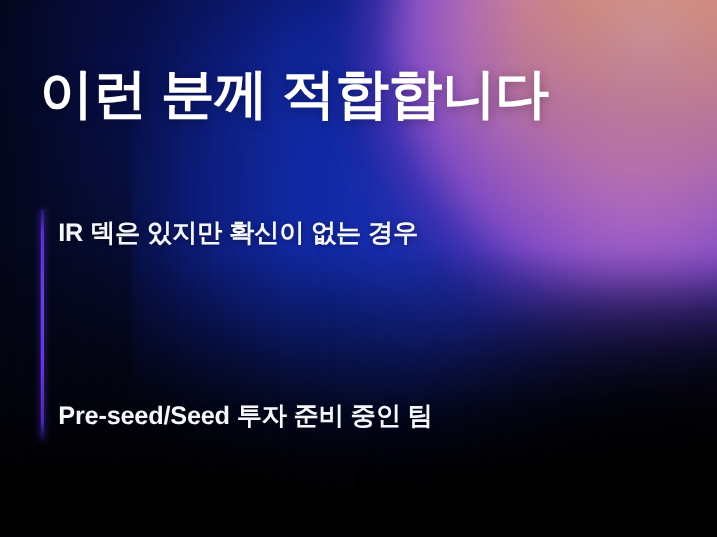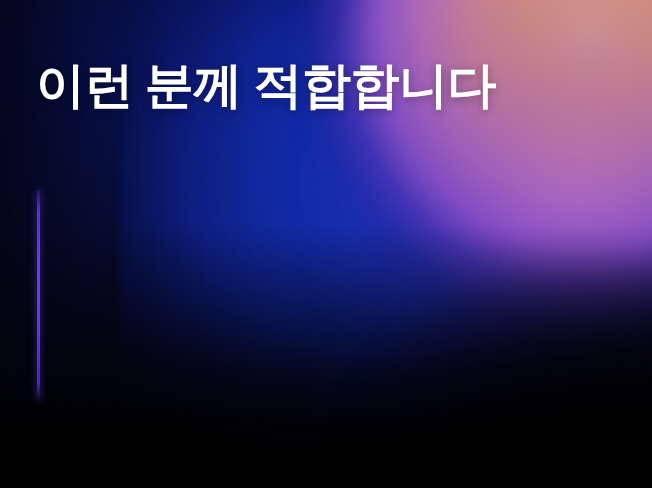--- a/index.html
+++ b/index.html
@@ -1,15 +1,15 @@
 <!DOCTYPE html>
 <html><head>
 <meta charset="utf-8">
 <style>
-  * { margin: 0; padding: 0; box-sizing: border-box; font-family: Liberation Serif, serif; }
+  * { margin: 0; padding: 0; box-sizing: border-box; }
 
   html, body {
     width: 652px;
     height: 488px;
     overflow: hidden;
     background: #000000;
     font-family: "Liberation Sans", "DejaVu Sans", sans-serif;
   }
 
   #slide {
@@ -220,19 +220,21 @@
 
   <div class="content">
 
     <h1 id="page-title">이런 분께 적합합니다</h1>
 
     <div id="bullet-list">
 
       <div class="accent-rule"></div>
 
       <div class="bullet-items">
+        <div class="bullet-item">IR 덱은 있지만 확신이 없는 경우</div>
+        <div class="bullet-item">Pre-seed/Seed 투자 준비 중인 팀</div>
       </div>
 
     </div>
 
   </div>
 
 </div>
 
 </body></html>

